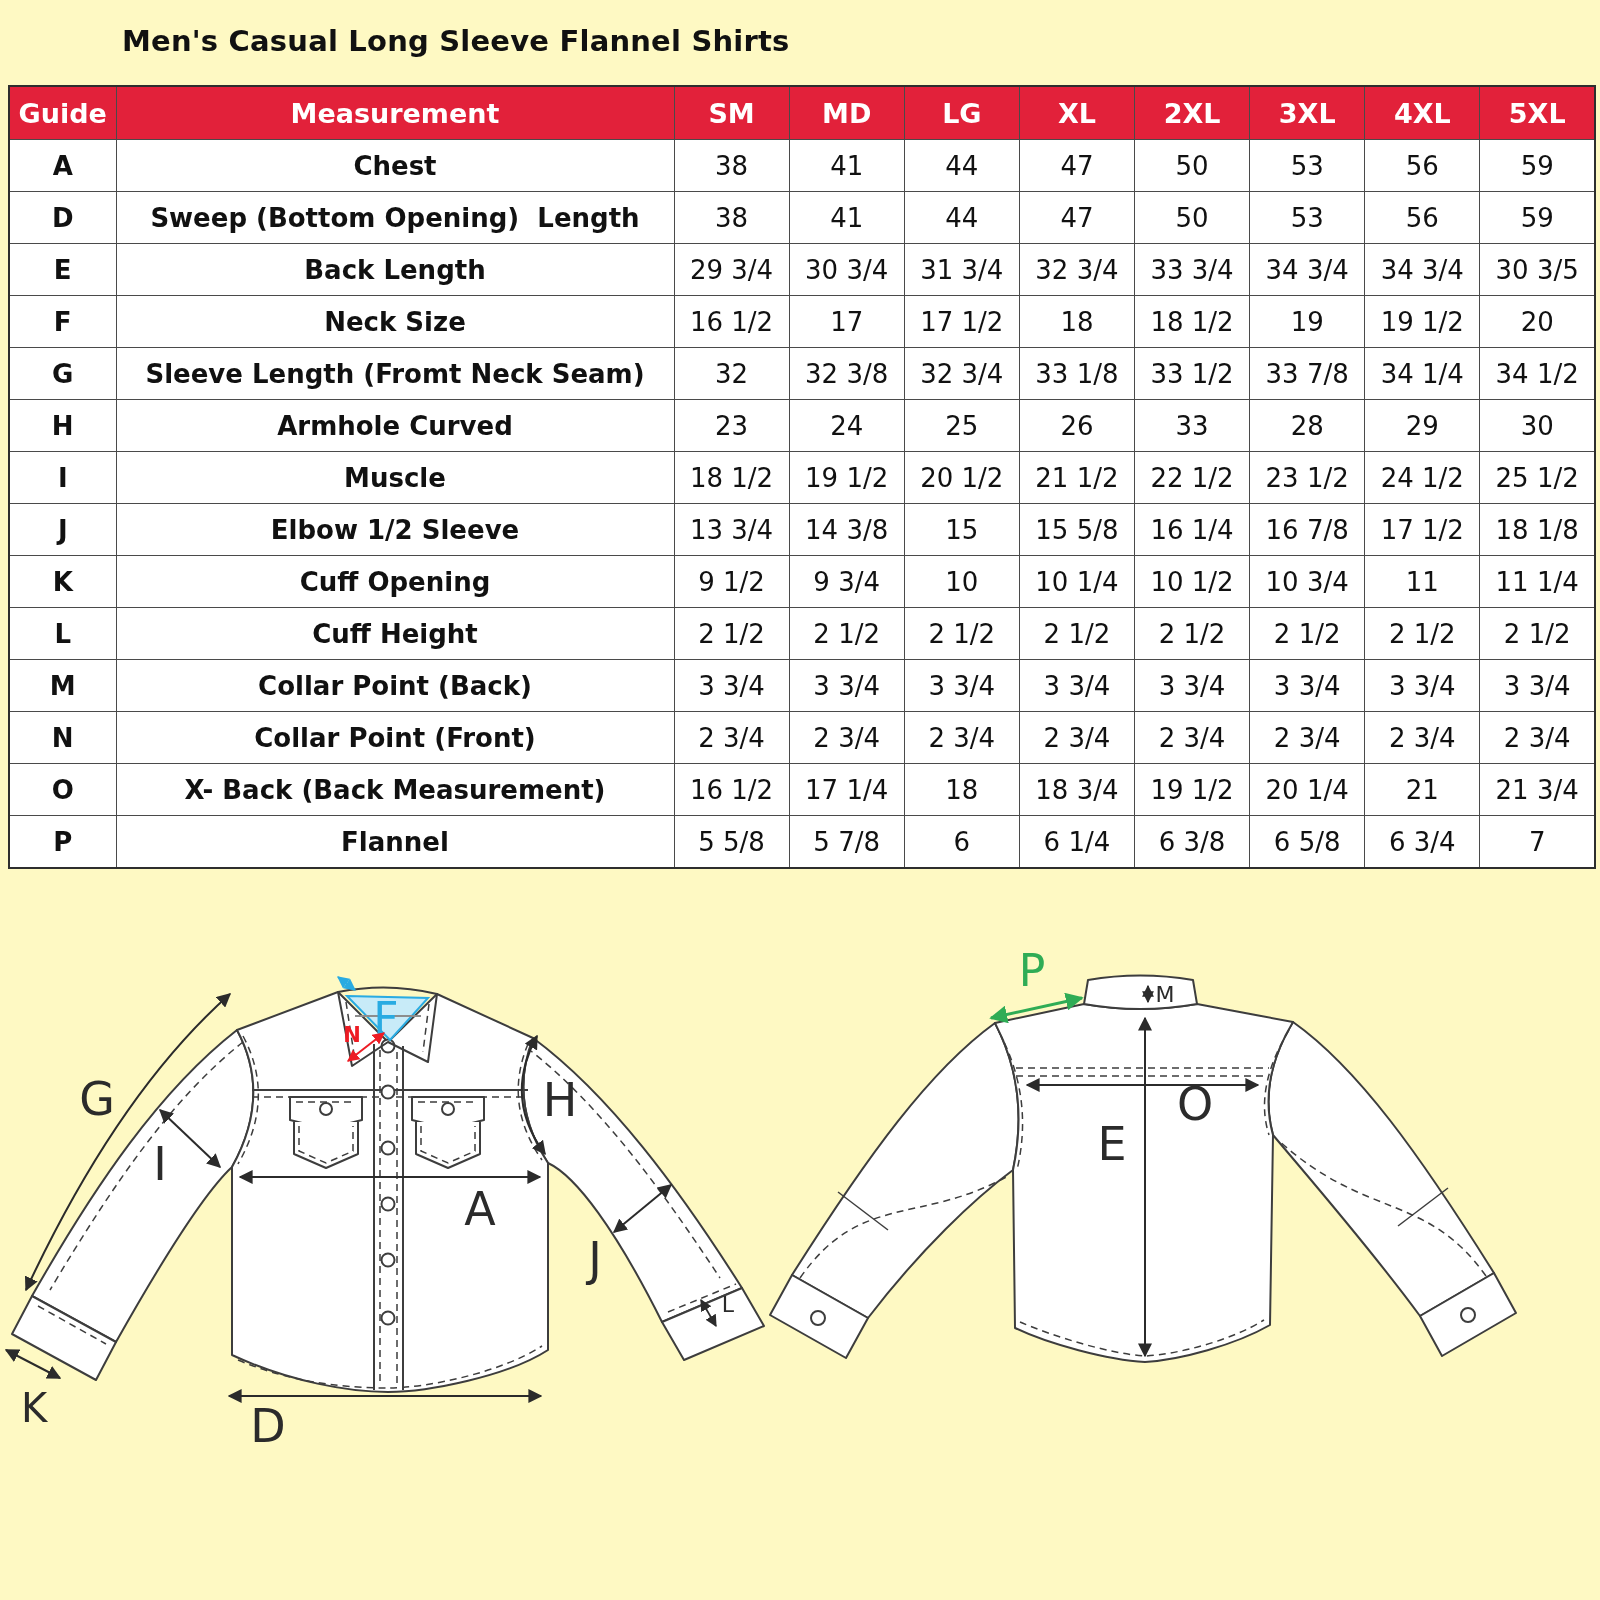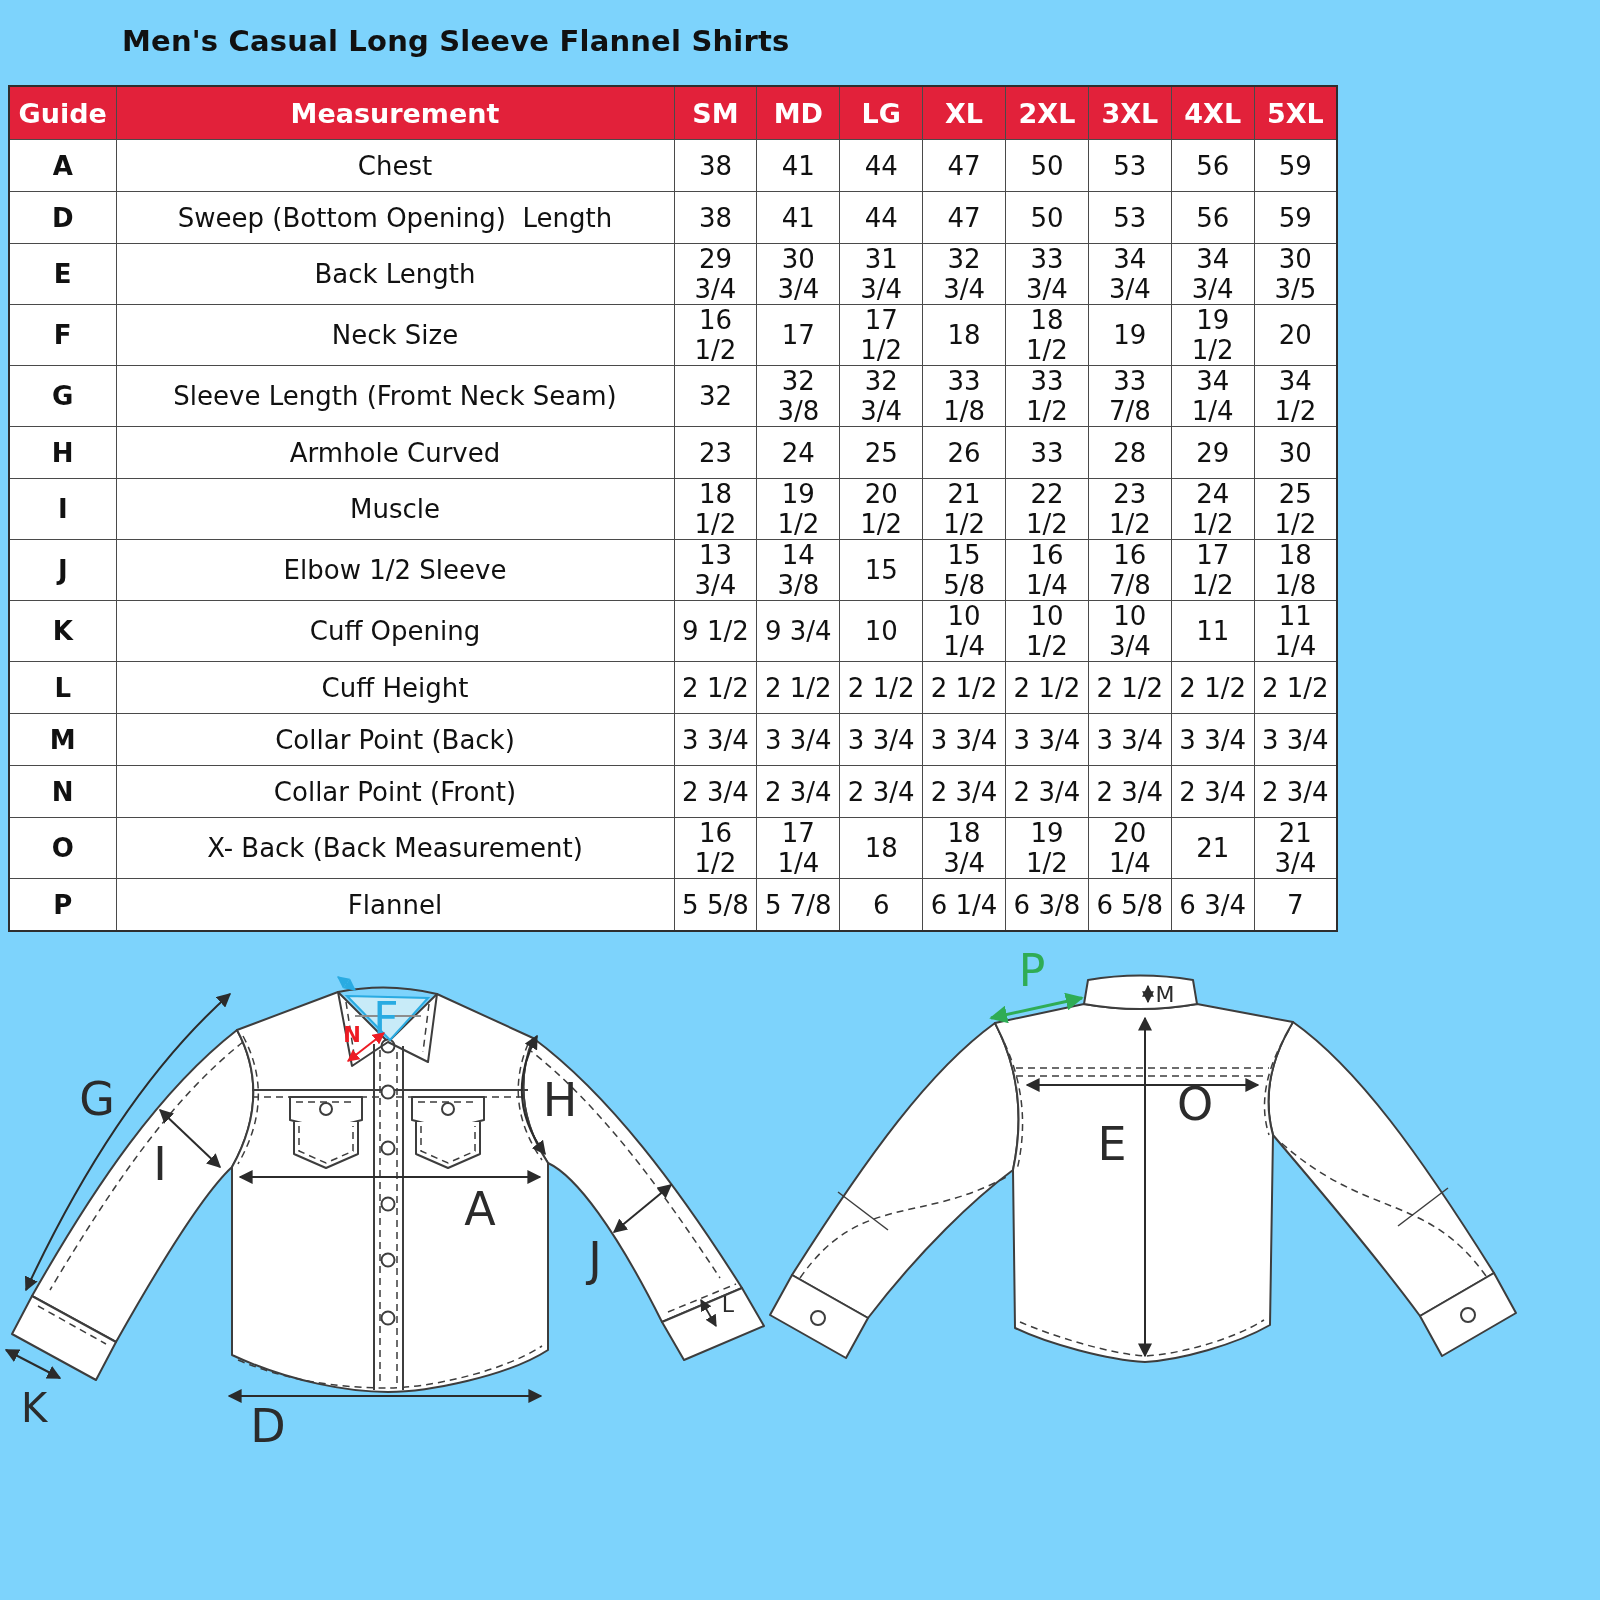--- a/index.html
+++ b/index.html
@@ -1,30 +1,30 @@
 <!DOCTYPE html>
 <html style="--header-bg: #E2213A; --header-text: #ffffff; --line: #3d3d3d; --cyan: #29ABE2; --green: #2FAC55; --red: #ED1C24;"><head>
 <meta charset="utf-8">
 <style>
   :root{
     --header-bg:#E2213A; --header-text:#ffffff; --line:#3d3d3d; --arrow:#2b2b2b;
     --cyan:#29ABE2; --cyan-fill:#C8EBF8; --green:#2FAC55; --red:#ED1C24;
   }
   html,body{margin:0;padding:0;background:#ffffff;}
-  .page{position:relative;width:1600px;height:1600px;background:#7dd3fc;overflow:hidden;
+  .page{position:relative;width:1600px;height:1600px;background:#fef9c3;overflow:hidden;
         font-family:"DejaVu Sans","Liberation Sans",sans-serif;color:#111;}
   .title{position:absolute;left:122px;top:24px;font-size:29px;font-weight:bold;letter-spacing:.2px;}
-  table.size-chart{position:absolute;left:8px;top:85px;width:1330px;border-collapse:collapse;
+  table.size-chart{position:absolute;left:8px;top:85px;width:1588px;border-collapse:collapse;
         table-layout:fixed;border:2px solid #2e2e2e;}
   table.size-chart th,table.size-chart td{border:1px solid #4a4a4a;text-align:center;vertical-align:middle;
         padding:0 2px;overflow:hidden;}
   table.size-chart th{background:var(--header-bg);color:var(--header-text);font-size:27px;font-weight:bold;height:52px;}
   table.size-chart td{font-size:26px;height:51px;background:#fff;}
   td.guide-cell{font-weight:bold;}
-  td.meas-cell{font-weight:normal;white-space:pre-wrap;}
+  td.meas-cell{font-weight:bold;white-space:pre-wrap;}
   col.c-guide{width:107px;} col.c-meas{width:558px;}
   svg.diagram{position:absolute;left:0;top:930px;}
   .ol{fill:#ffffff;stroke:var(--line);stroke-width:2;stroke-linejoin:round;}
   .ln{fill:none;stroke:var(--line);stroke-width:2;stroke-linejoin:round;}
   .thin{fill:none;stroke:var(--line);stroke-width:1.5;}
   .st{fill:none;stroke:var(--line);stroke-width:1.5;stroke-dasharray:7 5;}
   .arrow{fill:none;stroke:var(--arrow);stroke-width:2;}
   .arrow-sm{fill:none;stroke:var(--arrow);stroke-width:1.7;}
   .garrow{fill:none;stroke:var(--green);stroke-width:3;}
   .carrow{fill:none;stroke:var(--cyan);stroke-width:2;}

